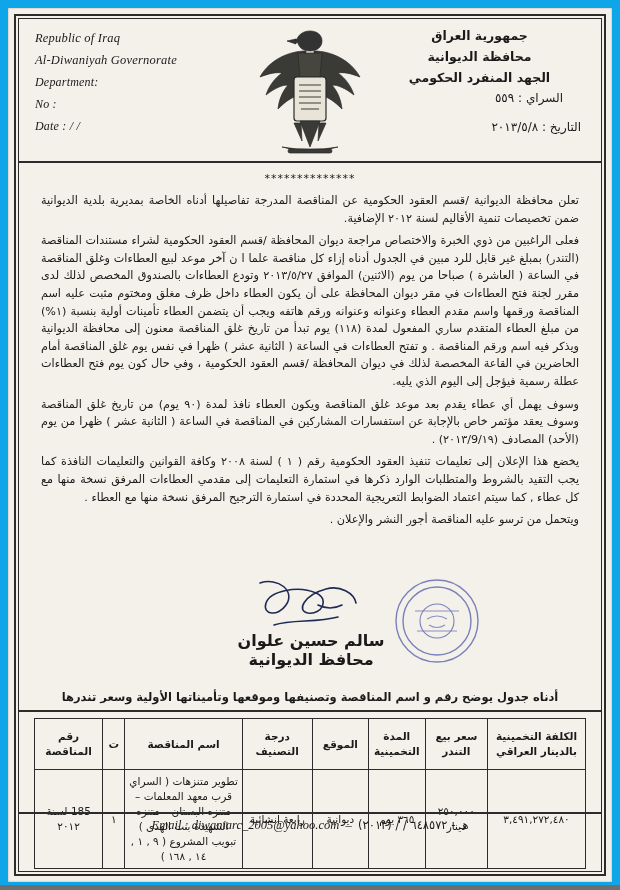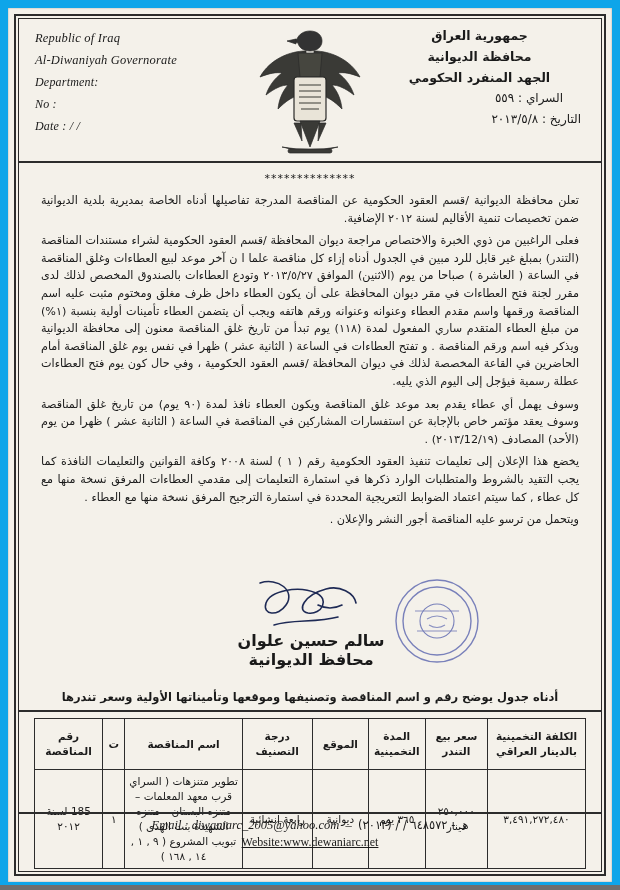--- a/index.html
+++ b/index.html
@@ -91,21 +91,21 @@
     font-size: 12px;
     font-weight: normal;
     text-align: right;
     padding-right: 24px;
   }
   .header-right .r.date {
     font-size: 12px;
     font-weight: normal;
     text-align: right;
     padding-right: 6px;
-    margin-top: 0;
+    margin-top: 8px;
   }
 
   
   .emblem {
     position: absolute;
     left: 50%;
     top: 6px;
     transform: translateX(-50%);
     width: 112px;
     height: 132px;
@@ -341,21 +341,21 @@
         <span>٢٠١٣/٥/٨</span>
       </div>
     </div>
   </div>
 
   <div class="body">
     <div class="stars">**************</div>
 
     <p class="para first">تعلن محافظة الديوانية /قسم العقود الحكومية عن المناقصة المدرجة تفاصيلها أدناه الخاصة بمديرية بلدية الديوانية ضمن تخصيصات تنمية الأقاليم لسنة ٢٠١٢ الإضافية.</p>
     <p class="para">فعلى الراغبين من ذوي الخبرة والاختصاص مراجعة ديوان المحافظة /قسم العقود الحكومية لشراء مستندات المناقصة (التندر) بمبلغ غير قابل للرد مبين في الجدول أدناه إزاء كل مناقصة  علما ا ن آخر موعد لبيع العطاءات وغلق المناقصة في الساعة ( العاشرة ) صباحا من يوم (الاثنين) الموافق ٢٠١٣/٥/٢٧ وتودع العطاءات بالصندوق المخصص لذلك لدى مقرر لجنة فتح العطاءات في مقر ديوان المحافظة على أن يكون العطاء داخل ظرف مغلق ومختوم مثبت عليه اسم المناقصة ورقمها واسم مقدم العطاء وعنوانه وعنوانه ورقم هاتفه ويجب أن يتضمن العطاء تأمينات أولية بنسبة (١%) من مبلغ العطاء المتقدم ساري المفعول لمدة (١١٨) يوم تبدأ من تاريخ غلق المناقصة معنون إلى محافظة الديوانية ويذكر فيه اسم ورقم المناقصة . و تفتح العطاءات في الساعة ( الثانية عشر ) ظهرا في نفس يوم غلق المناقصة أمام الحاضرين في القاعة المخصصة لذلك في ديوان المحافظة /قسم العقود الحكومية ، وفي حال كون يوم فتح العطاءات عطلة رسمية فيؤجل إلى اليوم الذي يليه.</p>
-    <p class="para">وسوف يهمل أي عطاء يقدم بعد موعد غلق المناقصة ويكون العطاء نافذ لمدة (٩٠ يوم) من تاريخ غلق المناقصة وسوف يعقد مؤتمر خاص بالإجابة عن استفسارات المشاركين في المناقصة في الساعة ( الثانية عشر ) ظهرا من يوم (الأحد) المصادف (٢٠١٣/12/١٩) .</p>
+    <p class="para">وسوف يهمل أي عطاء يقدم بعد موعد غلق المناقصة ويكون العطاء نافذ لمدة (٩٠ يوم) من تاريخ غلق المناقصة وسوف يعقد مؤتمر خاص بالإجابة عن استفسارات المشاركين في المناقصة في الساعة ( الثانية عشر ) ظهرا من يوم (الأحد) المصادف (٢٠١٣/9/١٩) .</p>
     <p class="para">يخضع هذا الإعلان إلى تعليمات تنفيذ العقود الحكومية رقم ( ١ ) لسنة ٢٠٠٨ وكافة القوانين والتعليمات النافذة كما يجب التقيد بالشروط والمتطلبات الوارد ذكرها في استمارة التعليمات إلى مقدمي العطاءات المرفق نسخة منها مع كل عطاء ,  كما سيتم اعتماد الضوابط التعريجية المحددة في استمارة الترجيح المرفق نسخة منها مع العطاء .</p>
     <p class="para">ويتحمل من ترسو عليه المناقصة أجور النشر والإعلان .</p>
   </div>
 
   <div class="sign-area">
     <div class="squiggle">
       <svg viewBox="0 0 105 62" width="105" height="62" xmlns="http://www.w3.org/2000/svg">
         <g fill="none" stroke="#1e2a55" stroke-width="1.6" stroke-linecap="round">
           <path d="M4 8 C22 2 40 16 30 30 C22 42 6 40 10 28 C14 16 42 10 60 18 C74 24 66 40 52 38 C40 36 48 20 70 14 C84 10 98 18 100 28"></path>
           <path d="M18 50 C36 44 60 48 82 42"></path>
@@ -419,15 +419,14 @@
   </div>
 
   <div class="footer-rule"></div>
   <div class="footer">
     <div class="f1">
       <span class="em">Email :</span>
       <span class="em">diwaniarc_2005@yahoo.com</span>
       <span>&nbsp;–&nbsp;</span>
       <span class="ar-inline">هـ - ٦٤٨٥٧٢ /   / (٢٠١٣)</span>
     </div>
-    <div class="f2">Website:www.dewaniarc.net</div>
   </div>
 </div>
 
 </body></html>

